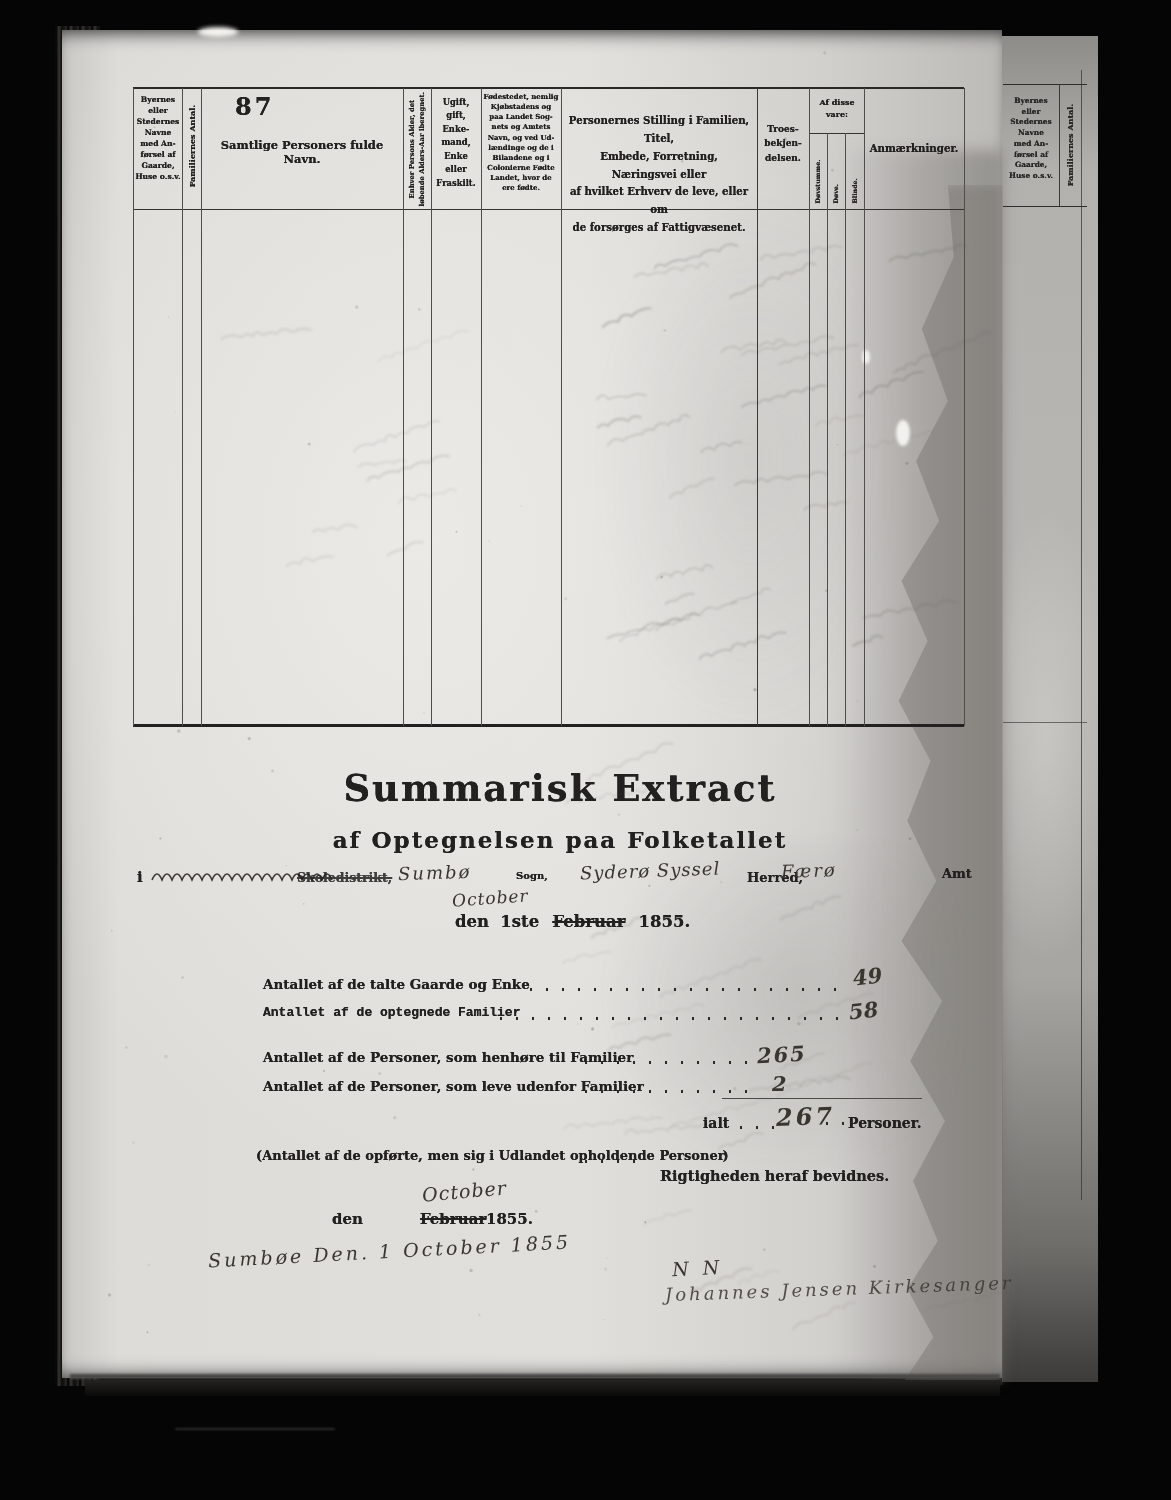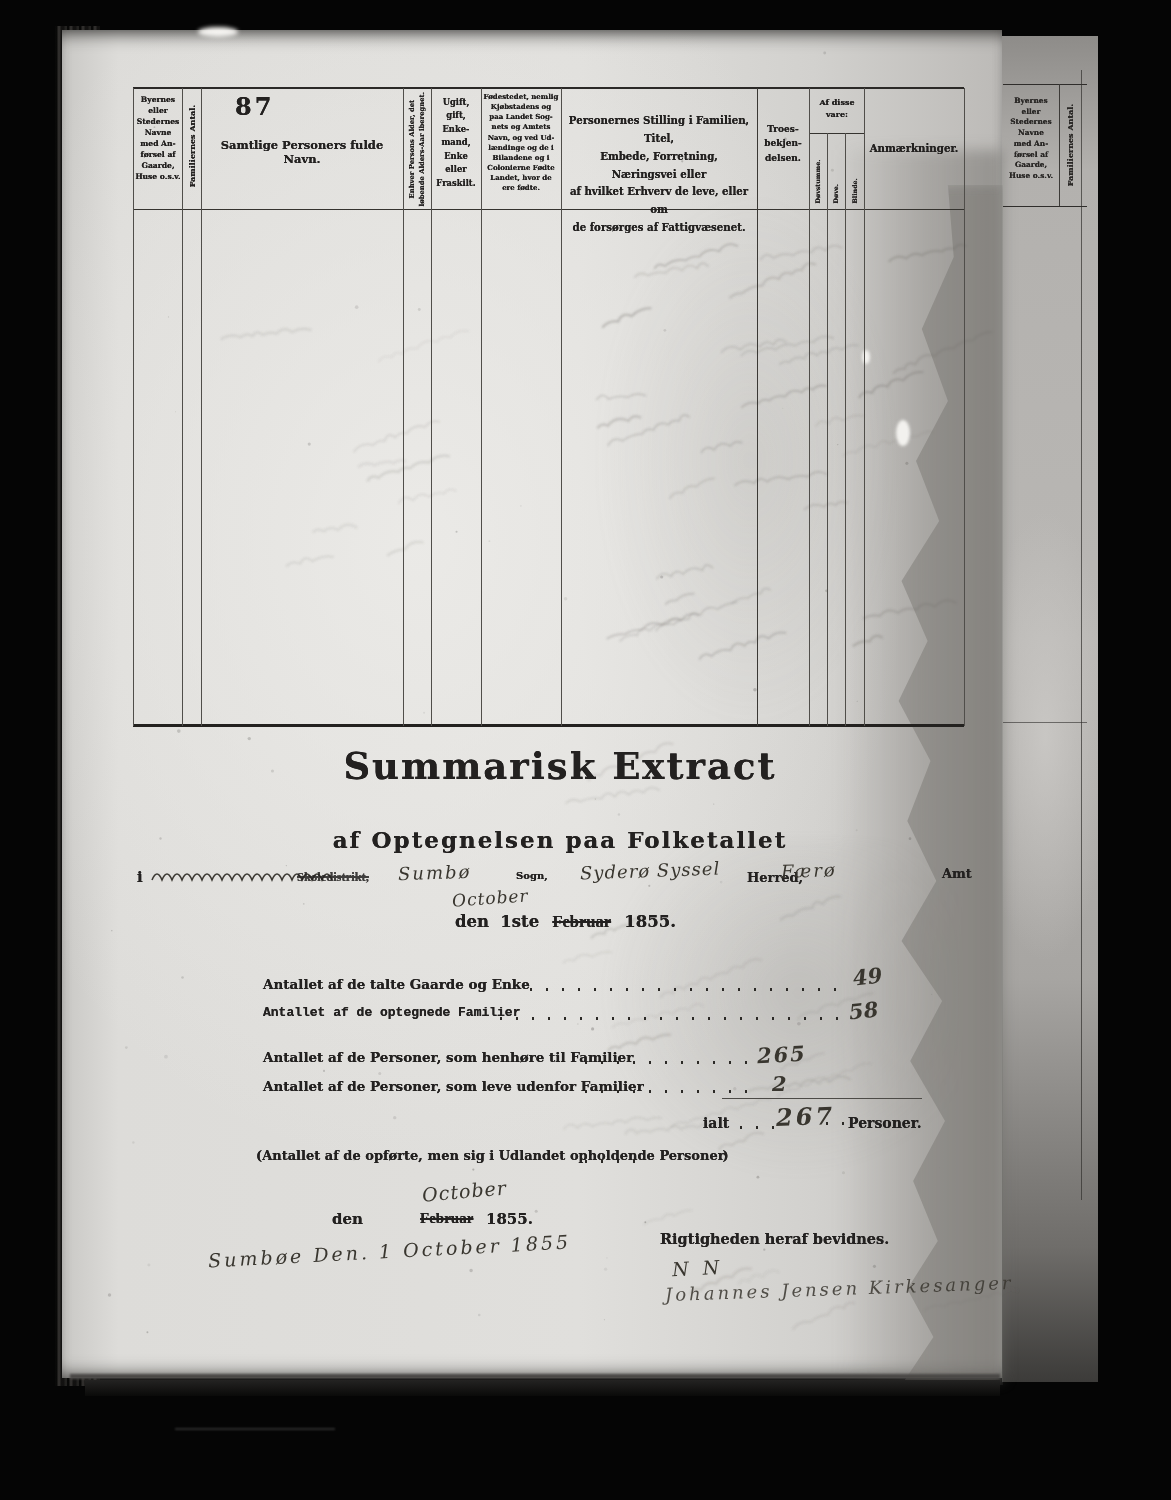--- a/index.html
+++ b/index.html
@@ -42,21 +42,21 @@
   .white-speck{position:absolute;background:#f2f1ee;border-radius:50%;filter:blur(1.5px);}
   
   .vline{position:absolute;width:1px;top:88px;height:638px;background:#504e4a;}
   .hline{position:absolute;height:1px;background:#35332f;}
   
   .fraktur{font-family:"DejaVu Serif","Liberation Serif",serif;font-weight:bold;color:#232120;
     text-shadow:0 0 .5px #232120;}
   .cell{position:absolute;text-align:center;white-space:pre-line;}
   .vlabel{position:absolute;transform:rotate(-90deg);white-space:pre-line;text-align:center;}
   .hand{font-family:"DejaVu Serif","Liberation Serif",serif;font-style:italic;color:#39362f;}
-  .struck{text-decoration:line-through;text-decoration-thickness:2px;font-family:Liberation Serif, serif;}
+  .struck{text-decoration:line-through;text-decoration-thickness:2px;}
   .dots{position:absolute;height:3px;
     background:repeating-linear-gradient(to right,#2b2926 0 2.5px,rgba(0,0,0,0) 2.5px 16px);}
   .thin-underline{position:absolute;height:1px;background:#4c4a46;}
   #bleed-svg,#speckle-svg{position:absolute;left:0;top:0;pointer-events:none;}
 </style>
 </head>
 <body>
 
 <div id="scan">
 
@@ -275,21 +275,21 @@
 delsen.</div>
     <div class="cell fraktur" style="left:810px;top:96px;width:54px;font-size:8px;line-height:1.5;">Af disse
 vare:</div>
     <div class="vlabel fraktur" style="left:783px;top:166px;width:68px;font-size:6.3px;text-align:left;">Døvstumme.</div>
     <div class="vlabel fraktur" style="left:801px;top:166px;width:68px;font-size:6.3px;text-align:left;">Døve.</div>
     <div class="vlabel fraktur" style="left:820px;top:166px;width:68px;font-size:6.3px;text-align:left;">Blinde.</div>
     <div class="cell fraktur" style="left:866px;top:142px;width:96px;font-size:10.2px;">Anmærkninger.</div>
   </div>
 
   <div>
-    <div class="fraktur" style="position:absolute;left:330px;top:744px;width:460px;text-align:center;font-size:37px;letter-spacing:2px;">Summarisk Extract</div>
+    <div class="fraktur" style="position:absolute;left:330px;top:766px;width:460px;text-align:center;font-size:37px;letter-spacing:2px;">Summarisk Extract</div>
     <div class="fraktur" style="position:absolute;left:310px;top:826px;width:500px;text-align:center;font-size:23px;letter-spacing:2px;">af Optegnelsen paa Folketallet</div>
 
     <span class="fraktur" style="position:absolute;left:137px;top:868px;font-size:15px;">i</span>
     <svg style="position:absolute;left:150px;top:866px;" width="190" height="22">
       <path d="M2 14 q5 -12 10 0 q5 -12 10 0 q5 -12 10 0 q5 -12 10 0 q5 -12 10 0 q5 -12 10 0 q5 -12 10 0 q5 -12 10 0 q5 -12 10 0 q5 -12 10 0 q5 -12 10 0 q5 -12 10 0 q5 -12 10 0 q5 -12 10 0 q5 -12 10 0 q5 -12 10 0 q5 -12 10 0 q5 -12 10 0" stroke="#3c3933" stroke-width="1.6" fill="none"></path>
     </svg>
     <span class="fraktur struck" style="position:absolute;left:297px;top:870px;font-size:12.5px;opacity:.85;">Skoledistrikt,</span>
     <span class="hand" style="position:absolute;left:398px;top:862px;font-size:18px;letter-spacing:2px;transform:rotate(-2deg);">Sumbø</span>
     <span class="fraktur" style="position:absolute;left:516px;top:870px;font-size:10px;">Sogn,</span>
     <span class="hand" style="position:absolute;left:580px;top:860px;font-size:18px;letter-spacing:1px;transform:rotate(-2deg);">Syderø Syssel</span>
@@ -332,21 +332,21 @@
     <span class="fraktur" style="position:absolute;left:256px;top:1148px;font-size:13px;">(Antallet af de opførte, men sig i Udlandet opholdende Personer</span>
     <div class="dots" style="left:585px;top:1160px;width:60px;"></div>
     <span class="fraktur" style="position:absolute;left:718px;top:1148px;font-size:13px;">.)</span>
 
     <span class="hand" style="position:absolute;left:422px;top:1180px;font-size:19px;letter-spacing:1px;transform:rotate(-5deg);">October</span>
     <span class="fraktur" style="position:absolute;left:332px;top:1210px;font-size:15px;">den</span>
     <span class="fraktur struck" style="position:absolute;left:420px;top:1210px;font-size:15px;">Februar</span>
     <span class="fraktur" style="position:absolute;left:486px;top:1210px;font-size:15px;">1855.</span>
 
     <div class="hand" style="position:absolute;left:208px;top:1240px;font-size:19px;letter-spacing:3px;transform:rotate(-3deg);">Sumbøe Den. 1 October 1855</div>
-    <div class="fraktur" style="position:absolute;left:660px;top:1230px;font-size:14.5px;">Rigtigheden heraf bevidnes.</div>
+    <div class="fraktur" style="position:absolute;left:660px;top:1167px;font-size:14.5px;">Rigtigheden heraf bevidnes.</div>
     <div class="hand" style="position:absolute;left:672px;top:1257px;font-size:19px;letter-spacing:4px;transform:rotate(-3deg);">N N</div>
     <div class="hand" style="position:absolute;left:665px;top:1278px;font-size:18px;letter-spacing:3px;transform:rotate(-2deg);opacity:.85;">Johannes Jensen Kirkesanger</div>
   </div>
 
   <div>
     <div class="hline" style="left:1003px;top:84px;width:84px;background:#2f2d2b;"></div>
     <div class="hline" style="left:1003px;top:206px;width:84px;background:#2f2d2b;"></div>
     <div class="vline" style="left:1059px;top:84px;height:122px;background:#3c3a37;"></div>
     <div class="vline" style="left:1081px;top:70px;height:1130px;background:rgba(50,48,45,.7);"></div>
     <div class="hline" style="left:1003px;top:722px;width:84px;background:rgba(45,43,41,.6);"></div>

